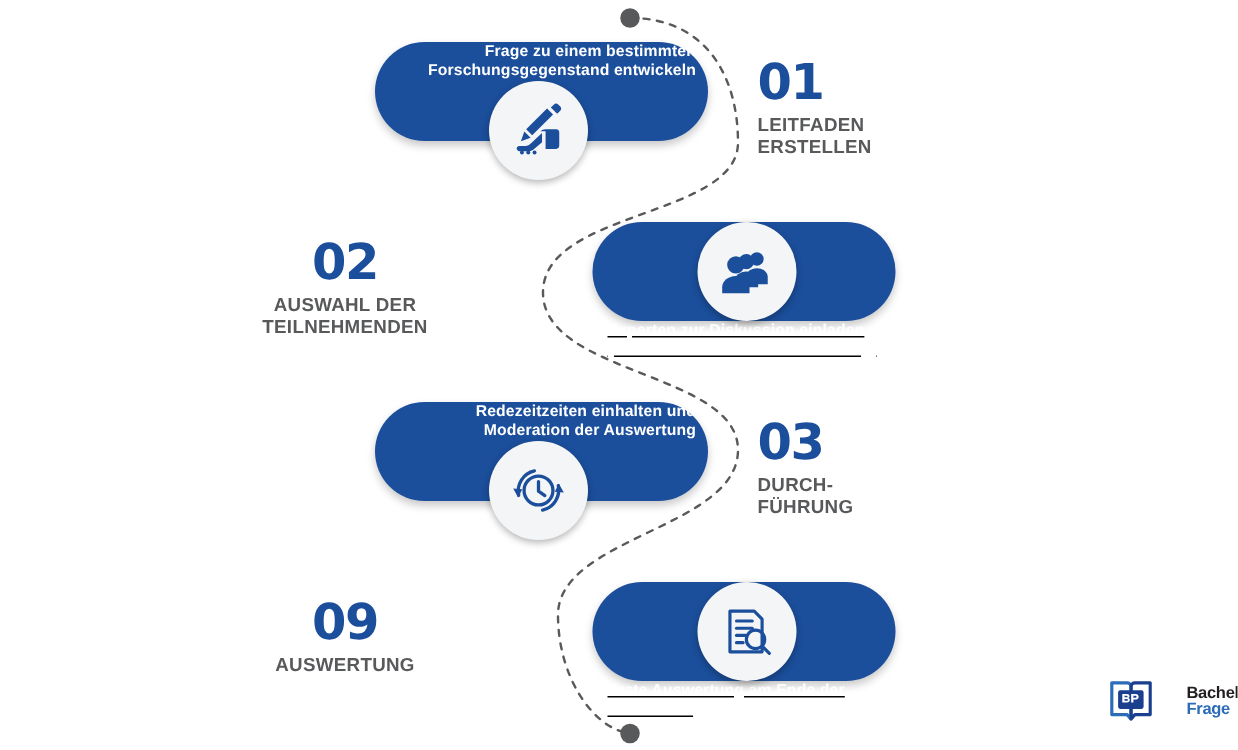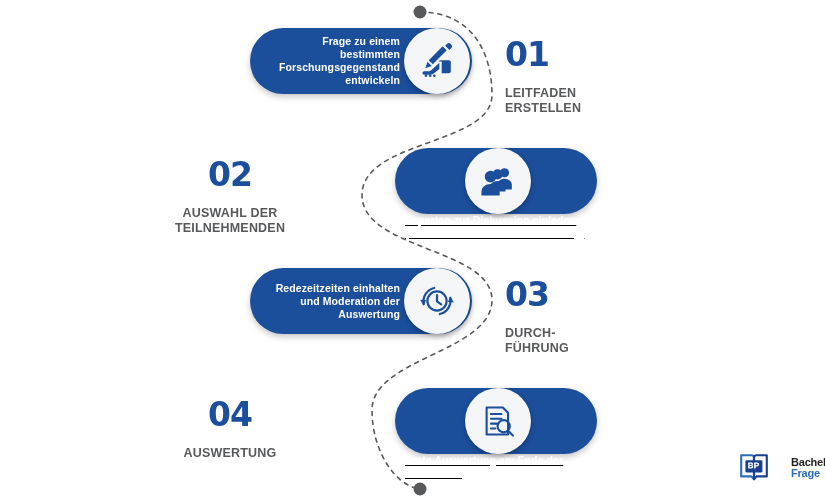--- a/index.html
+++ b/index.html
@@ -47,21 +47,21 @@
     border-radius: 33px;
     background: #1b4e9b;
     box-shadow: 0 3px 6px rgba(0,0,0,0.22);
     display: flex;
     align-items: center;
   }
   
   .pill.left {
     left: 250px;
     width: 220px;
-    flex-direction: row;
+    flex-direction: column;
     padding-right: 2px;
   }
   
   .pill.right {
     left: 395px;
     width: 200px;
     flex-direction: column;
     padding-left: 2px;
     text-decoration: underline;
   }
@@ -109,21 +109,21 @@
     font-weight: bold;
     color: #1b4e9b;
     letter-spacing: -1px;
   }
   .cap {
     font-size: 12.5px;
     line-height: 14.5px;
     font-weight: bold;
     color: #58595b;
     letter-spacing: 0.2px;
-    margin-top: 12px;
+    margin-top: 2px;
     white-space: pre-line;
   }
 
   
   #logo {
     position: absolute;
     left: 739px;
     top: 452px;
     display: flex;
     align-items: center;
@@ -231,21 +231,21 @@
     </div>
     <div class="numblock at-right">
       <div class="num">03</div>
       <div class="cap">DURCH-
 FÜHRUNG</div>
     </div>
   </div>
 
   <div class="step step-4">
     <div class="numblock at-left">
-      <div class="num">04</div>
+      <div class="num">09</div>
       <div class="cap">AUSWERTUNG</div>
     </div>
     <div class="pill right">
       <div class="icon-circle">
         <svg width="42" height="42" viewBox="0 0 48 48">
           <g fill="none" stroke="#1b4e9b" stroke-width="2.4" stroke-linecap="round">
             <path d="M11 8.5h18.5l6 6v25H11z" stroke-linejoin="round"></path>
             <path d="M16 16h12"></path>
             <path d="M16 21.5h12"></path>
             <path d="M16 27h7"></path>

